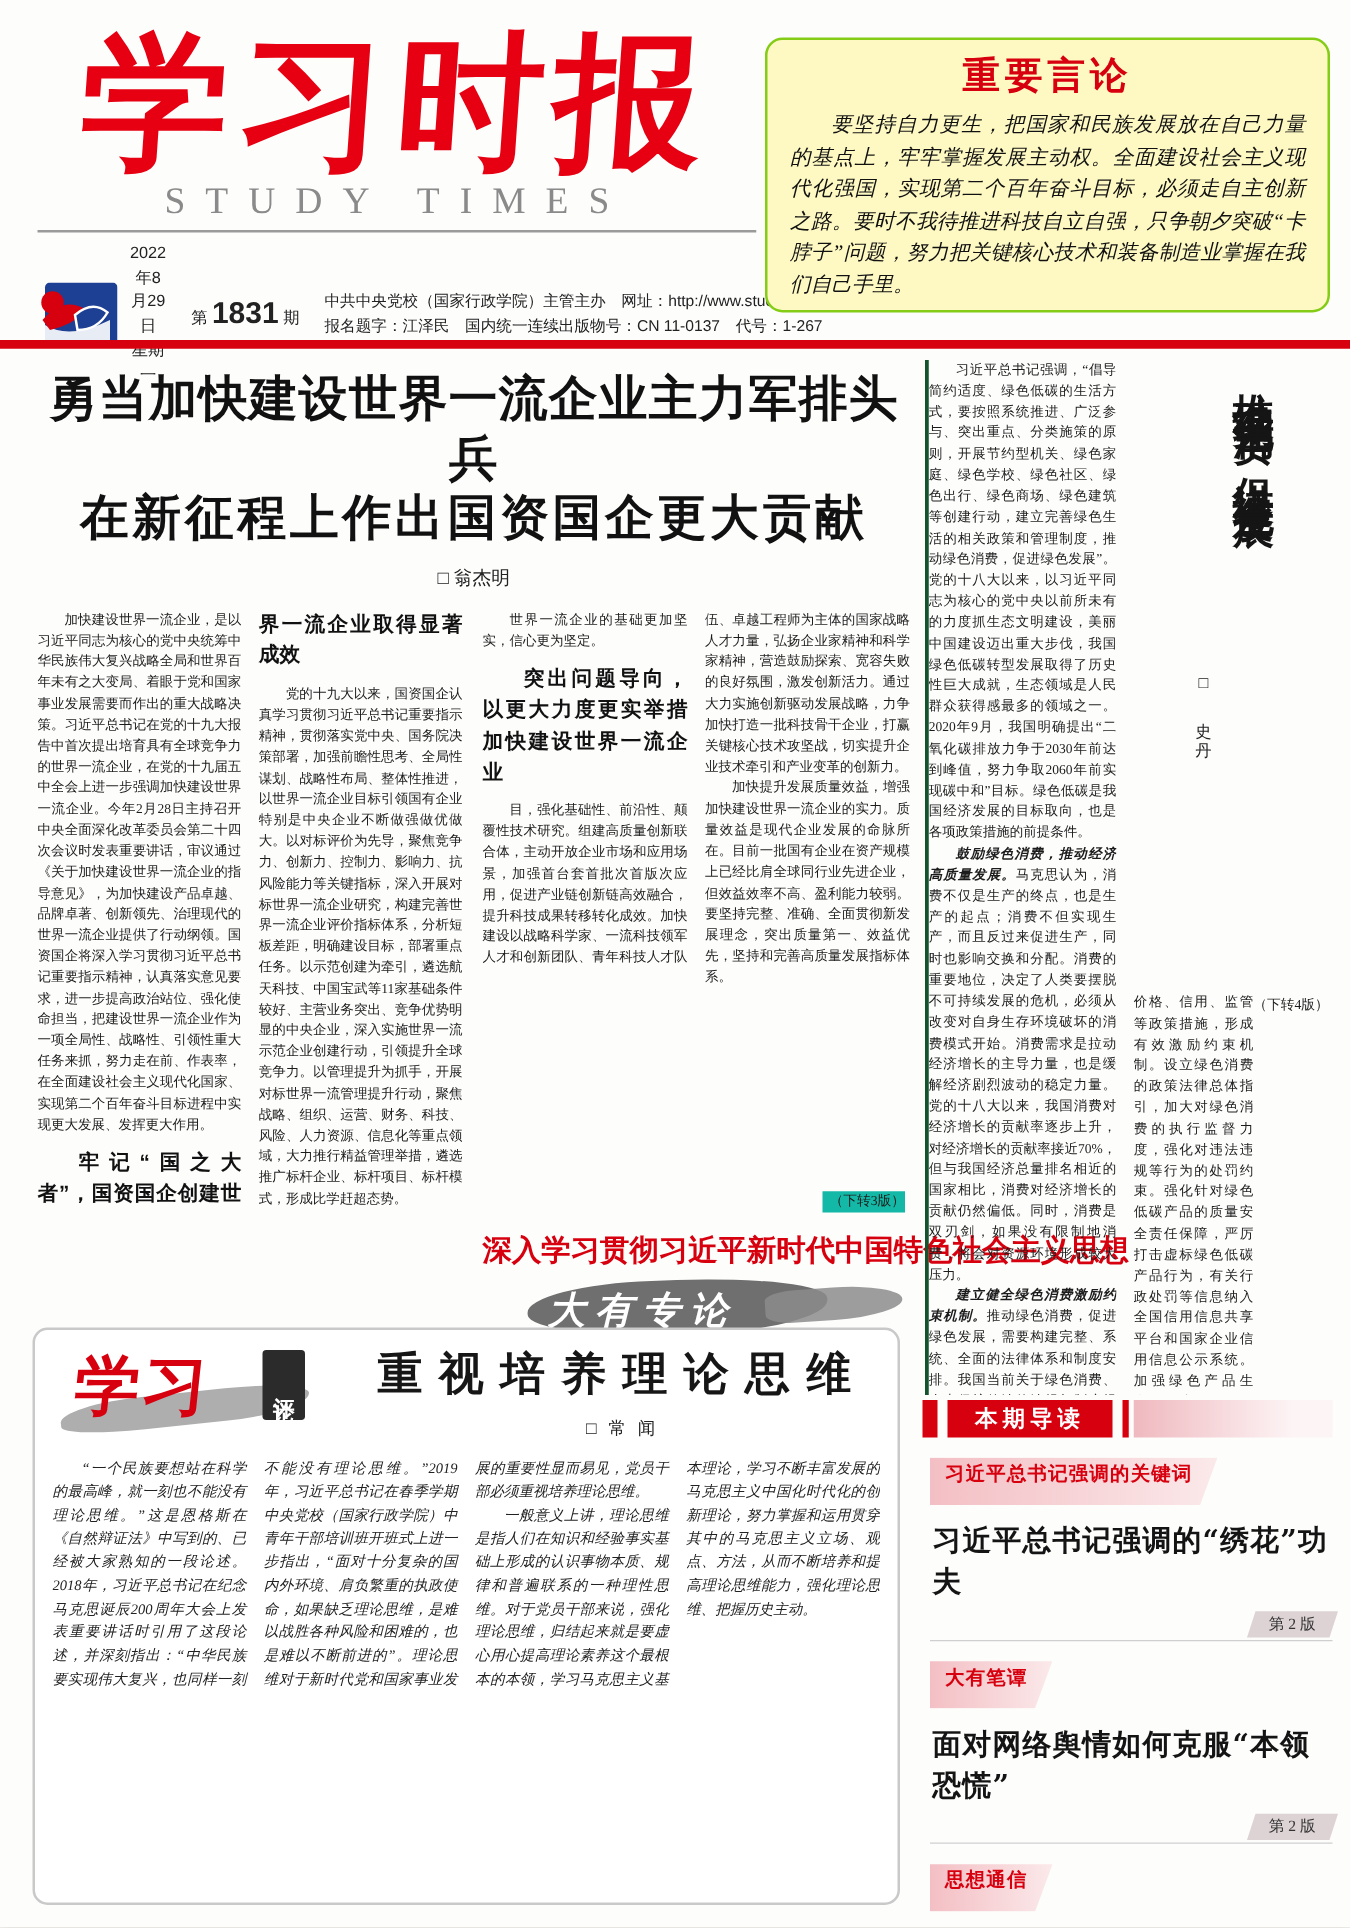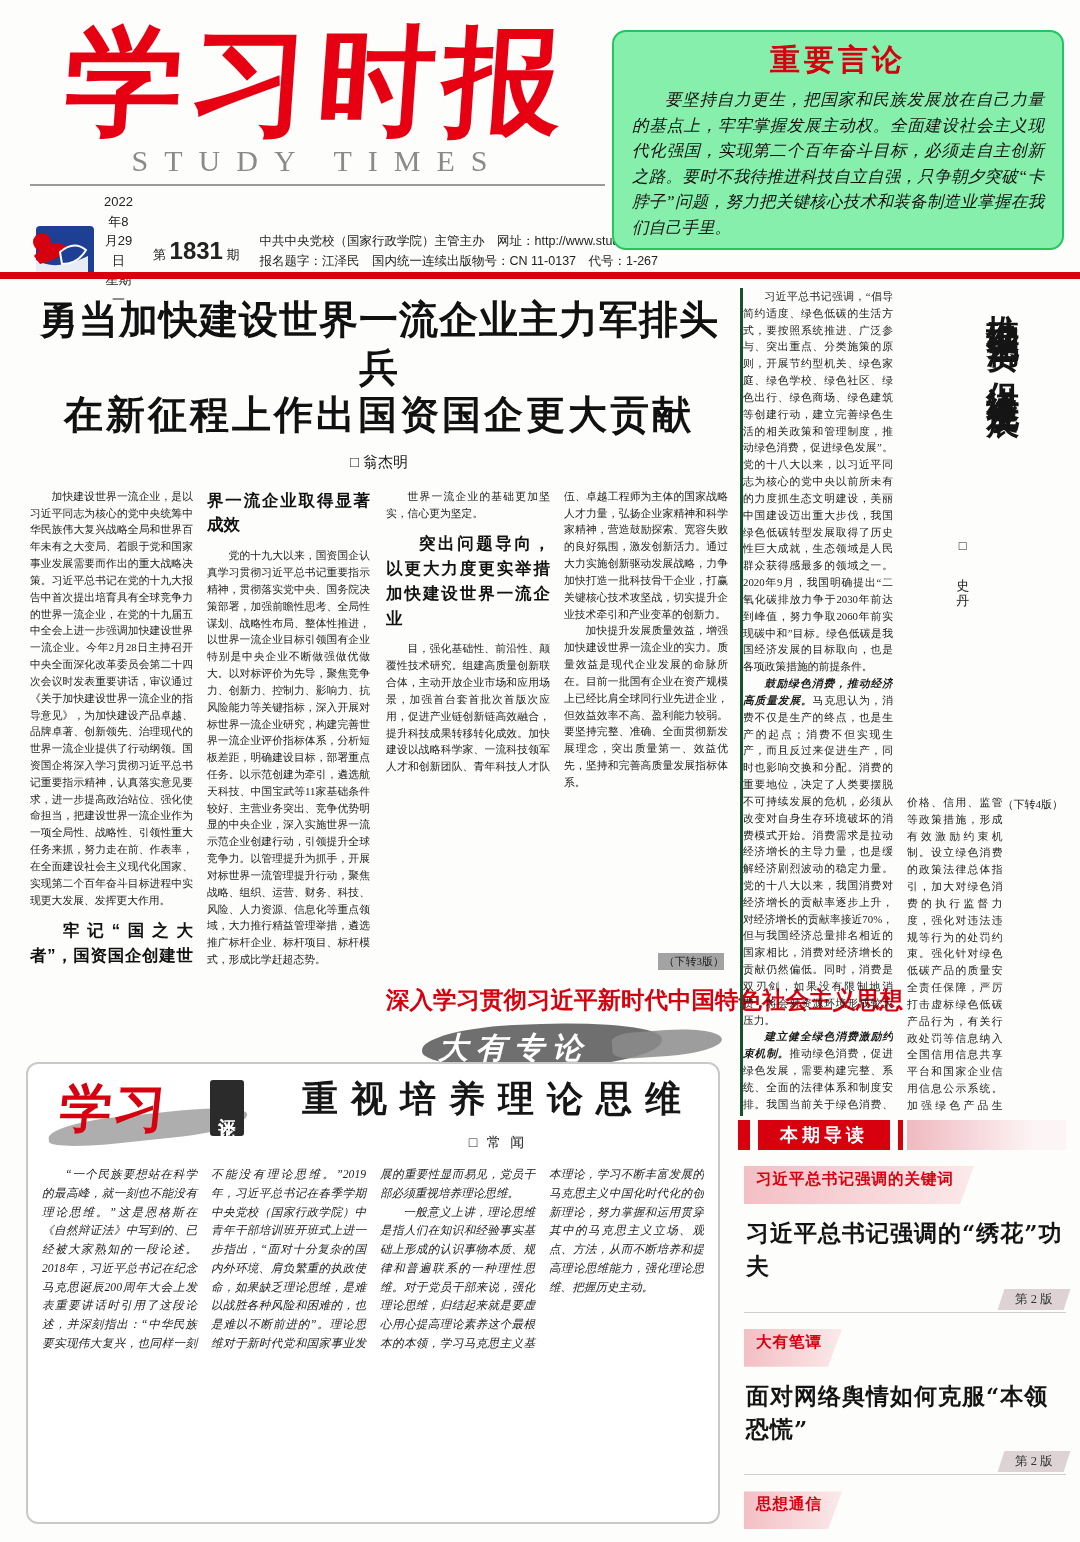--- a/index.html
+++ b/index.html
@@ -13,42 +13,42 @@
            font-family:"Liberation Serif",serif;border-bottom:2px solid #9a9a9a;padding-bottom:6px;}
   .dateline{display:flex;align-items:center;margin-top:6px;gap:10px;}
   .logo-sq{width:64px;height:50px;position:relative;flex:0 0 auto;}
   .date-block{font-size:13px;text-align:center;line-height:1.5;font-family:"Liberation Sans",sans-serif;}
   .vsep{width:1px;height:40px;background:#999;}
   .issue{font-size:13px;white-space:nowrap;font-family:"Liberation Sans",sans-serif;}
   .issue b{font-size:24px;font-weight:700;}
   .pub{font-size:12.5px;line-height:1.6;font-family:"Liberation Sans",sans-serif;white-space:nowrap;}
   .redrule{position:absolute;left:0;top:272px;width:1080px;height:7px;background:#d7000f;}
   
-  .quote-box{position:absolute;left:612px;top:30px;width:452px;height:220px;border:2px solid #22c55e;
-             border-radius:14px;padding:8px 18px 10px;box-sizing:border-box;background:#86efac;}
+  .quote-box{position:absolute;left:612px;top:30px;width:452px;height:220px;border:2px solid #84cc16;
+             border-radius:14px;padding:8px 18px 10px;box-sizing:border-box;background:#fef9c3;}
   .quote-title{text-align:center;color:#d7000f;font-size:30px;font-weight:900;
                font-family:"Liberation Sans",sans-serif;letter-spacing:4px;}
   .quote-body{margin-top:6px;font-size:16.5px;line-height:1.55;text-align:justify;text-indent:2em;
               font-style:italic;color:#111;}
   
   .main-article{position:absolute;left:30px;top:296px;width:698px;}
   .ma-h1{font-family:"Liberation Sans","DejaVu Sans",sans-serif;font-weight:900;color:#111;
          text-align:center;line-height:1.22;}
   .ma-h1 .l1{font-size:39px;letter-spacing:1px;}
   .ma-h1 .l2{font-size:39px;letter-spacing:3px;}
   .ma-byline{text-align:center;font-size:15px;margin-top:14px;color:#222;}
   .ma-body{display:flex;margin-top:16px;gap:16px;}
   .bodytext{font-size:10.8px;line-height:1.56;text-align:justify;color:#1c1c1c;}
   .bodytext p{margin:0;text-indent:2em;}
   .ma-left{width:340px;height:592px;columns:2;column-gap:14px;overflow:hidden;}
   .ma-rightwrap{width:342px;}
   .ma-right{height:484px;columns:2;column-gap:14px;overflow:hidden;position:relative;}
   .subhead{font-family:"Liberation Sans","DejaVu Sans",sans-serif;font-weight:800;font-size:16.5px;
            line-height:1.5;margin:10px 0;text-indent:2em;color:#111;}
-  .jump{position:absolute;right:4px;bottom:2px;background:#a3a3a3;font-size:11px;padding-left:6px;}
+  .jump{position:absolute;right:4px;bottom:2px;background:#14b8a6;font-size:11px;padding-left:6px;}
   
   .banner{margin-top:12px;height:92px;position:relative;}
   .banner-l1{color:#d7000f;font-family:"Liberation Sans",sans-serif;font-weight:900;font-size:23.5px;
              letter-spacing:0px;white-space:nowrap;text-align:center;}
   .splash{position:relative;margin:4px auto 0;width:330px;height:52px;}
   .splash .ink{position:absolute;left:30px;top:4px;width:240px;height:44px;background:#6f6f6f;
                border-radius:50% 60% 55% 65%/60% 50% 65% 55%;transform:rotate(-2deg);}
   .splash .tail{position:absolute;left:220px;top:10px;width:110px;height:26px;background:#8c8c8c;
                 border-radius:40% 90% 90% 40%/50% 90% 90% 50%;transform:rotate(-4deg);opacity:.85;}
   .splash .txt{position:absolute;left:46px;top:8px;color:#fff;font-size:30px;font-weight:700;

